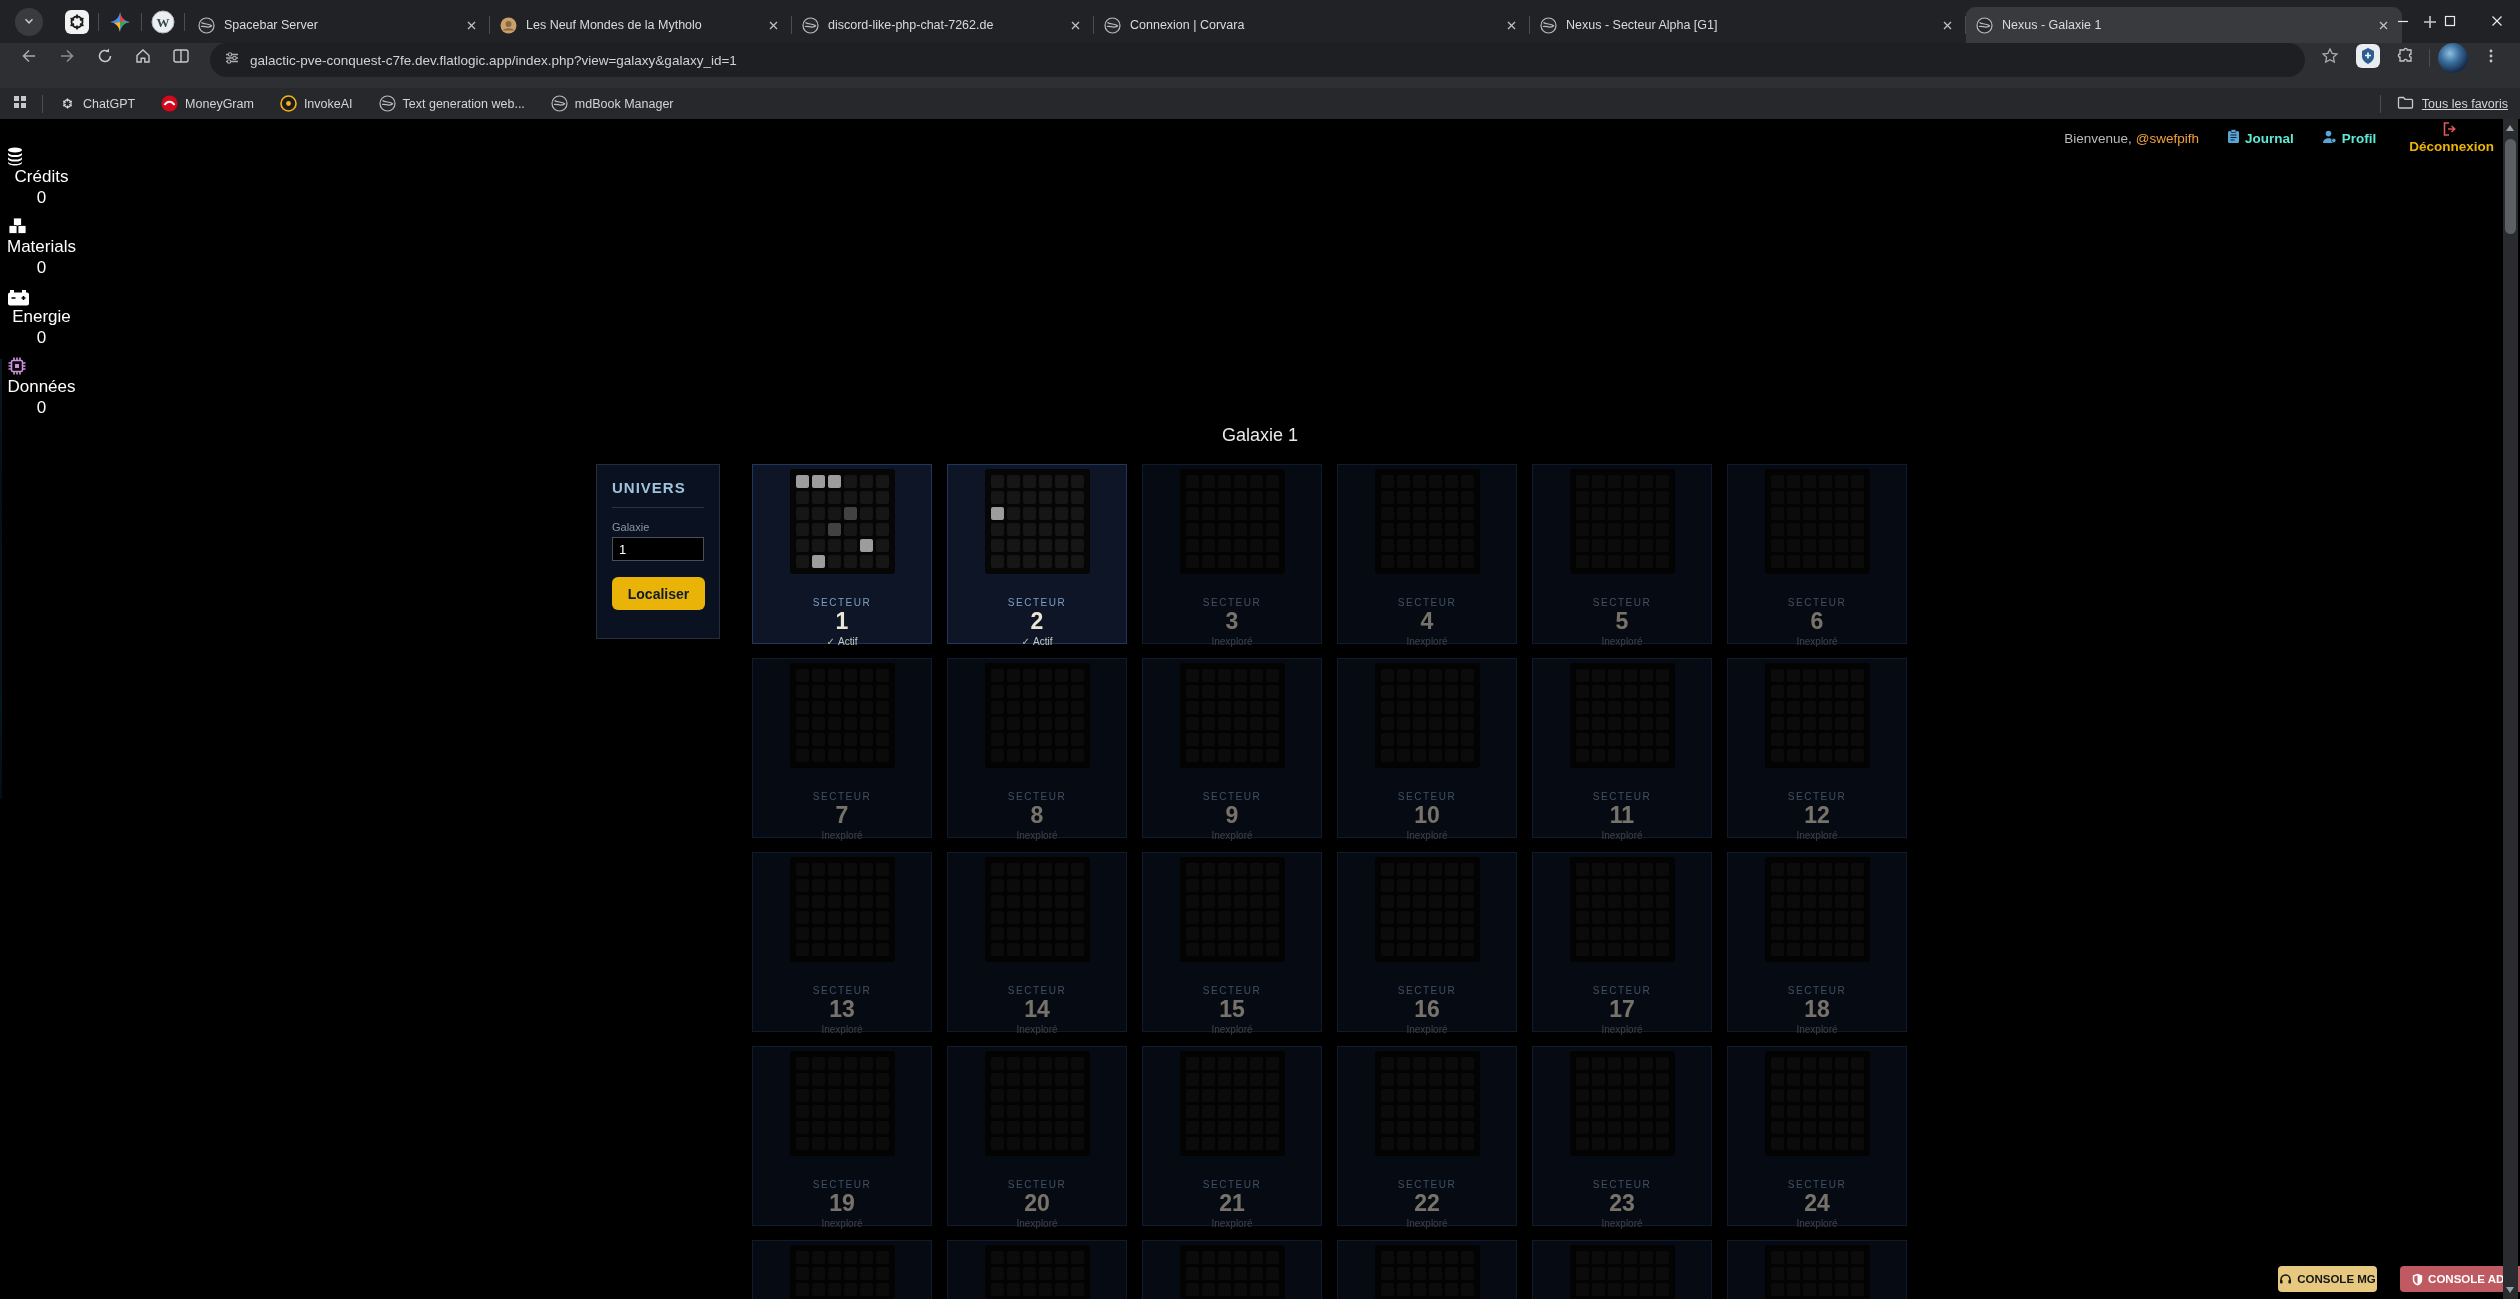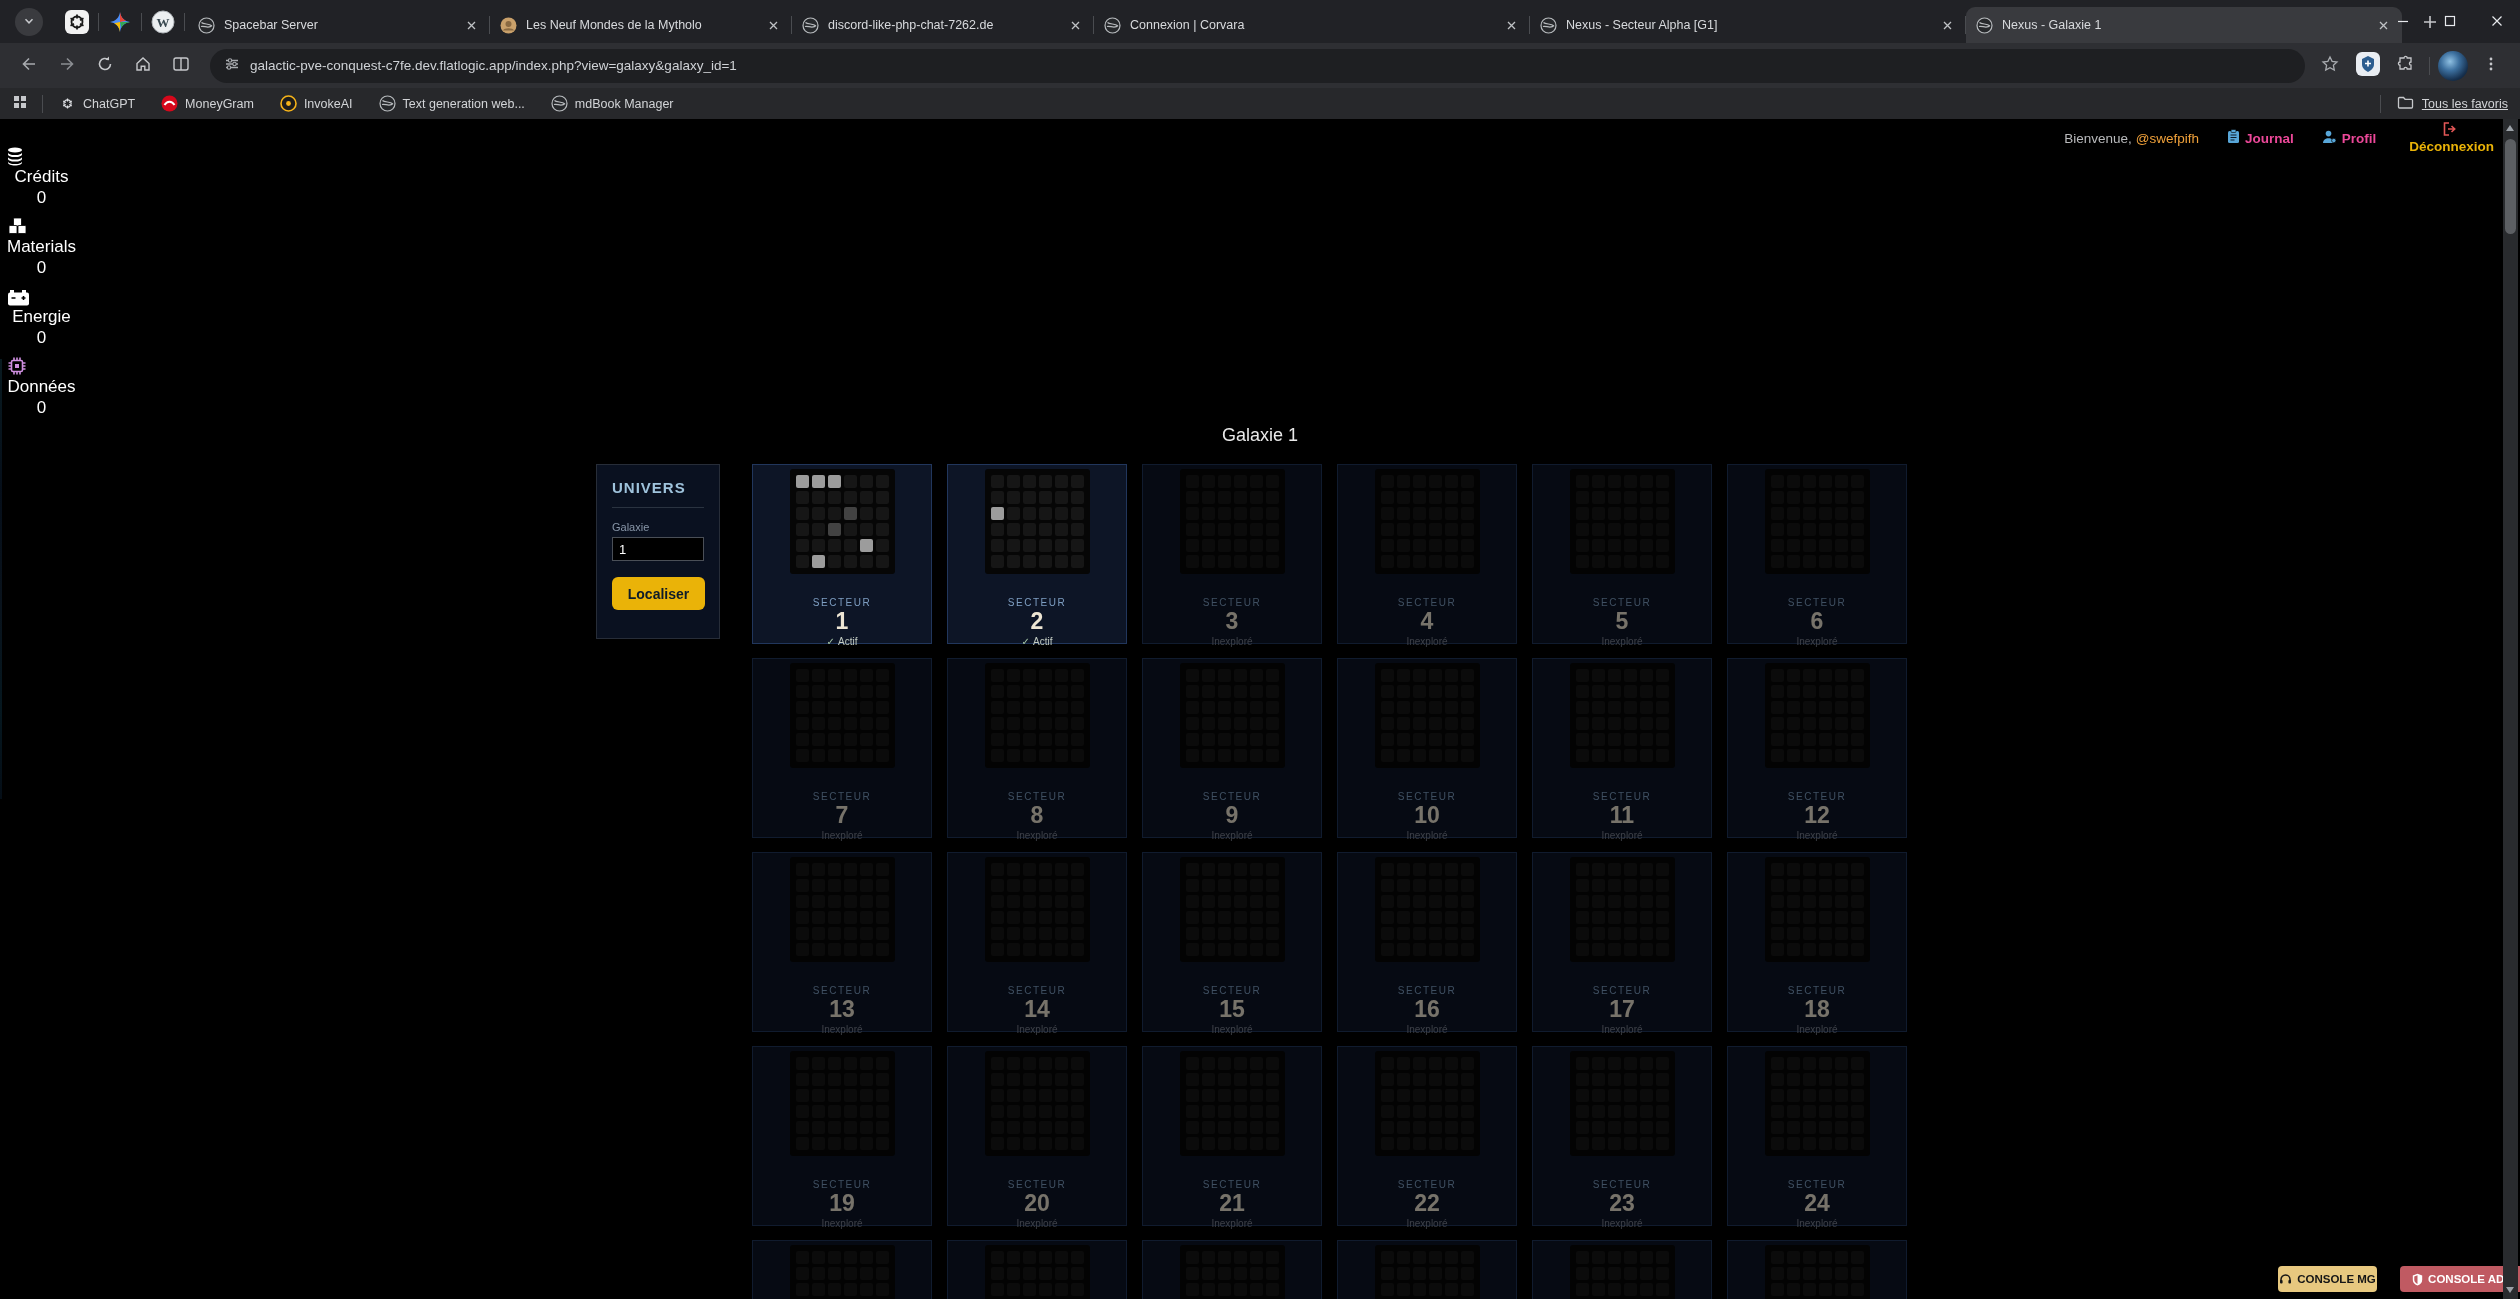--- a/index.html
+++ b/index.html
@@ -22,21 +22,21 @@
   .tab:not(.active)::after{content:"";position:absolute;right:0;top:9px;width:1px;height:18px;background:#4a4c50;}
   .tab.active{background:#393a3e;border-radius:9px 9px 0 0;}
   .tab.active::after{display:none;}
   .favi{width:17px;height:17px;flex:none;display:flex;align-items:center;justify-content:center;}
   .newtab{position:absolute;top:10px;width:28px;height:28px;border-radius:50%;
           display:flex;align-items:center;justify-content:center;}
   .wincontrols{position:absolute;right:0;top:0;height:43px;display:flex;}
   .winbtn{width:47px;height:43px;display:flex;align-items:center;justify-content:center;}
 
   .toolbar{position:absolute;top:43px;left:0;width:2520px;height:45px;background:#2e2f33;
-           display:flex;align-items:center;padding:0 14px;box-sizing:border-box;}
+           display:flex;align-items:flex-start;padding:0 14px;box-sizing:border-box;}
   .navicon{width:30px;height:30px;display:flex;align-items:center;justify-content:center;margin-right:8px;flex:none;}
   .omnibox{flex:1;height:34px;background:#1e1f22;border-radius:17px;margin:0 10px 0 6px;
            display:flex;align-items:center;padding:0 14px;box-sizing:border-box;}
   .urltext{color:#cfd2d6;font-size:13.5px;margin-left:10px;white-space:nowrap;overflow:hidden;}
   .tool-right{display:flex;align-items:center;flex:none;}
   .avatar{width:30px;height:30px;border-radius:50%;margin:0 8px;
           background:radial-gradient(circle at 40% 35%,#8fc0e2 0%,#3c6f9e 35%,#16304e 70%,#081220 100%);}
 
   .bookmarksbar{position:absolute;top:88px;left:0;width:2520px;height:31px;background:#27282b;
                 display:flex;align-items:center;padding:0 12px;box-sizing:border-box;
@@ -55,21 +55,21 @@
   .res-icon{height:21px;display:flex;align-items:flex-end;}
   .res-label{line-height:21px;}
   .res-value{line-height:21px;}
 
   .user-header{position:absolute;top:3px;right:26px;display:flex;align-items:center;
                font-size:13.5px;font-weight:bold;}
   .uh-item{display:flex;align-items:center;margin-left:28px;}
   .uh-item .lbl{margin-left:5px;}
   .welcome{color:#b9babc;font-weight:normal;}
   .username{color:#f0a13a;font-weight:normal;margin-left:4px;}
-  .link-blue{color:#ec4899;justify-content:center;}
+  .link-blue{color:#5eead4;justify-content:center;}
   .link-red{color:#eab308;flex-direction:column;}
 
   .galaxy-title{position:absolute;top:306px;left:0;width:2520px;text-align:center;
                 color:#e9e9e9;font-size:18px;}
 
   .main-row{position:absolute;left:596px;top:345px;display:flex;align-items:flex-start;}
 
   .univers-panel{width:124px;height:175px;background:#0a1120;border:1px solid #272d38;
                  box-sizing:border-box;padding:14px 15px;}
   .up-title{color:#9fc3dc;font-weight:bold;font-size:15px;letter-spacing:1px;}

